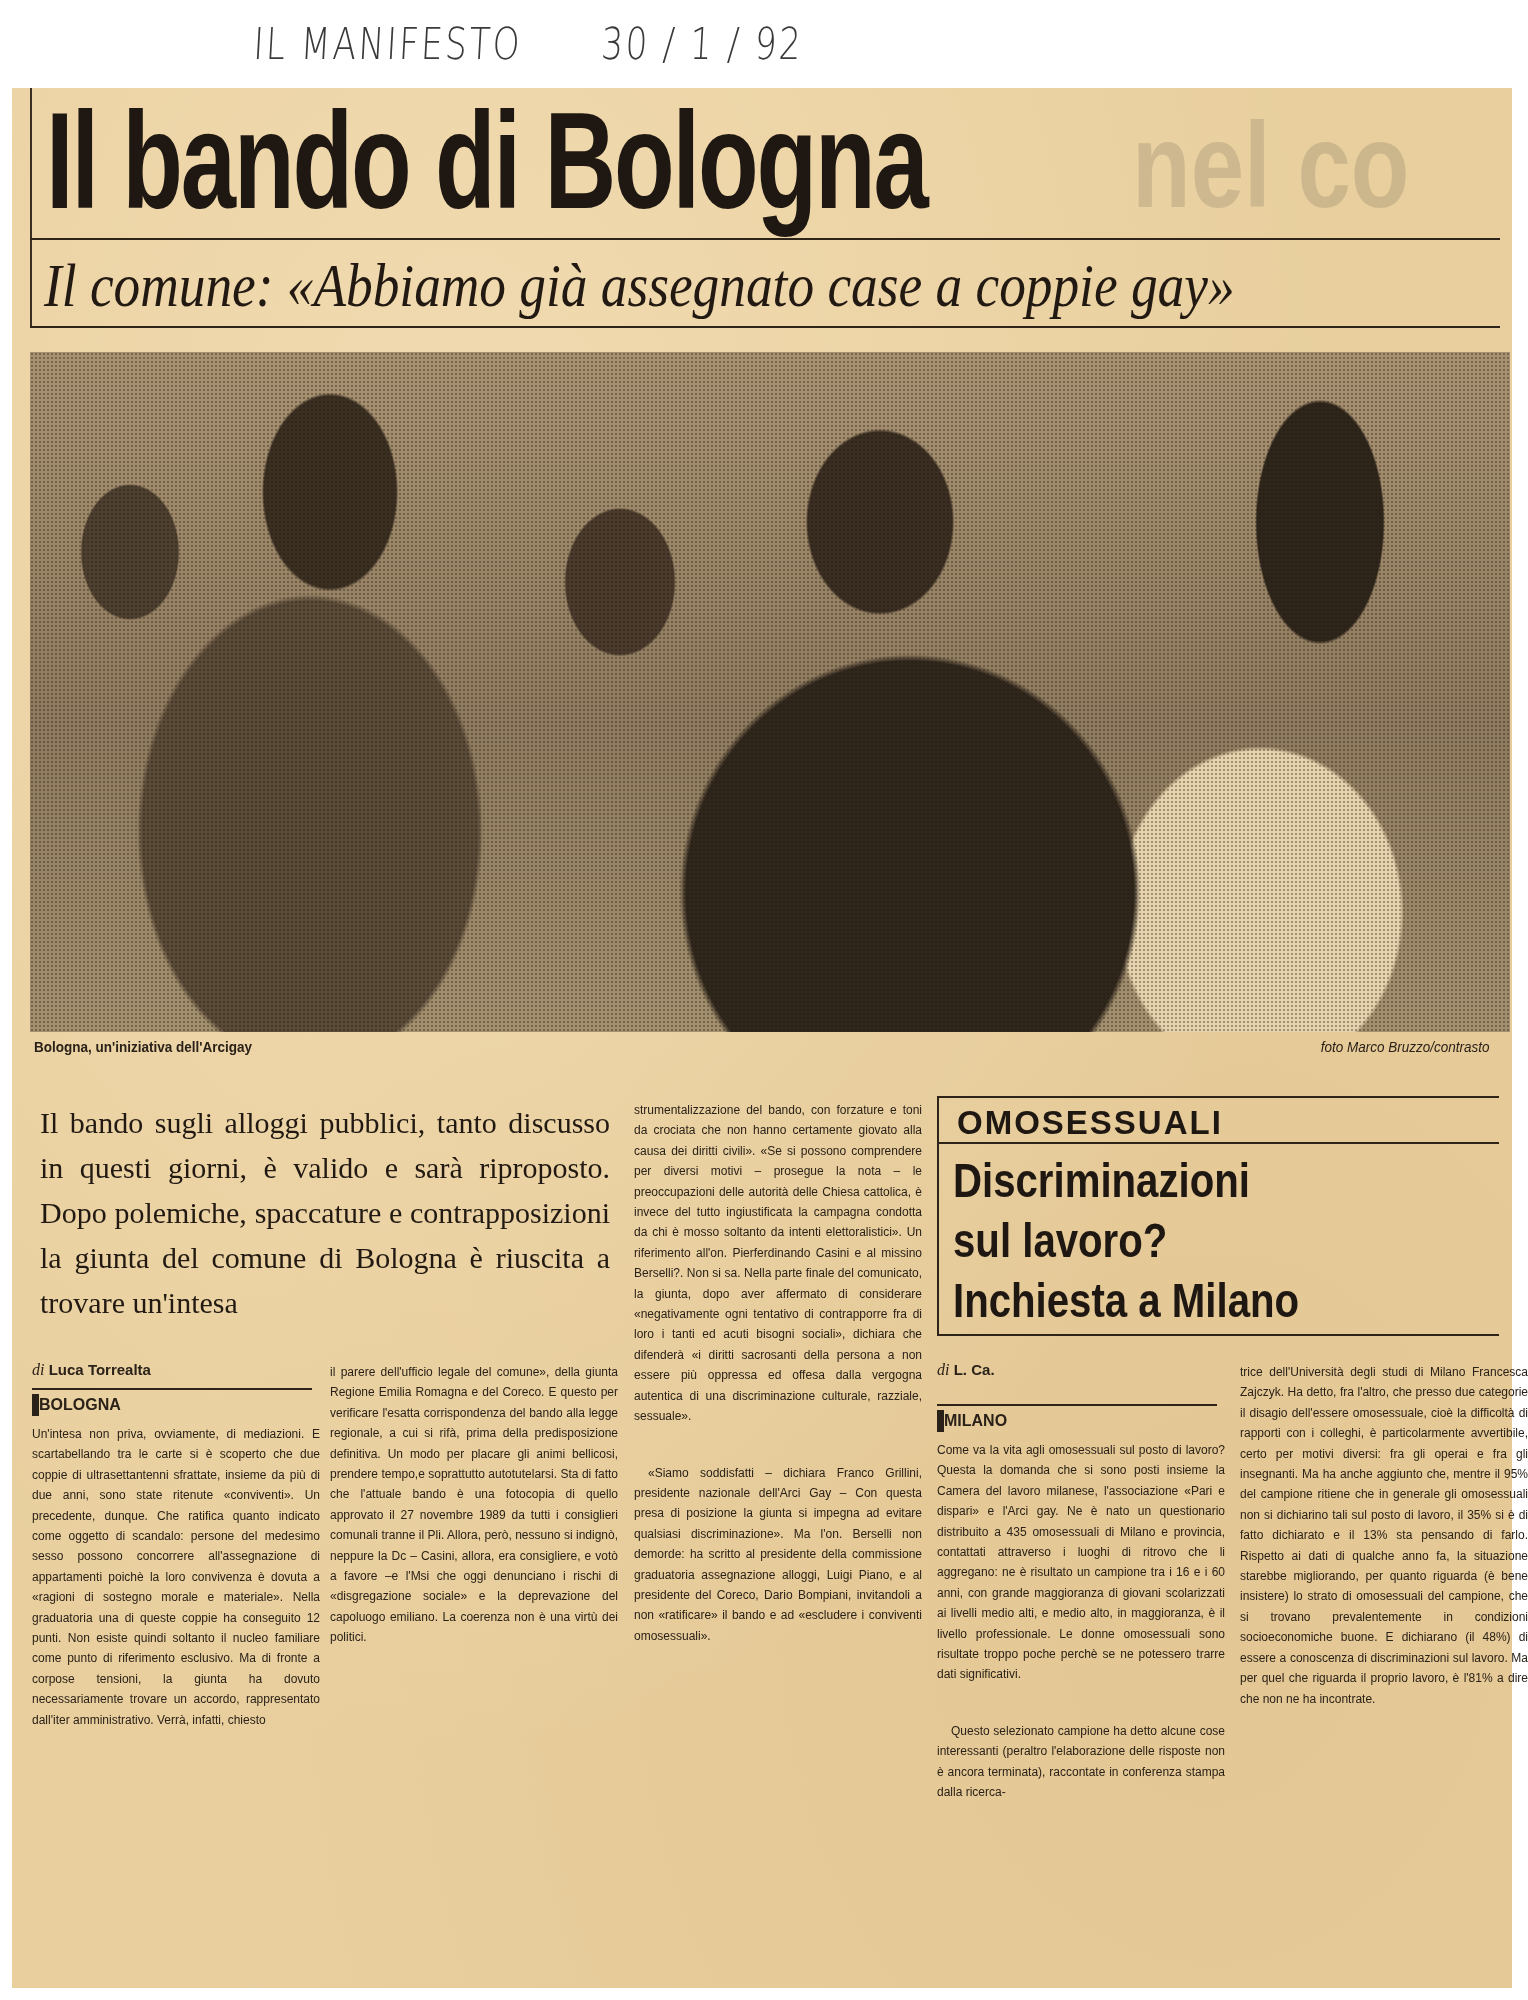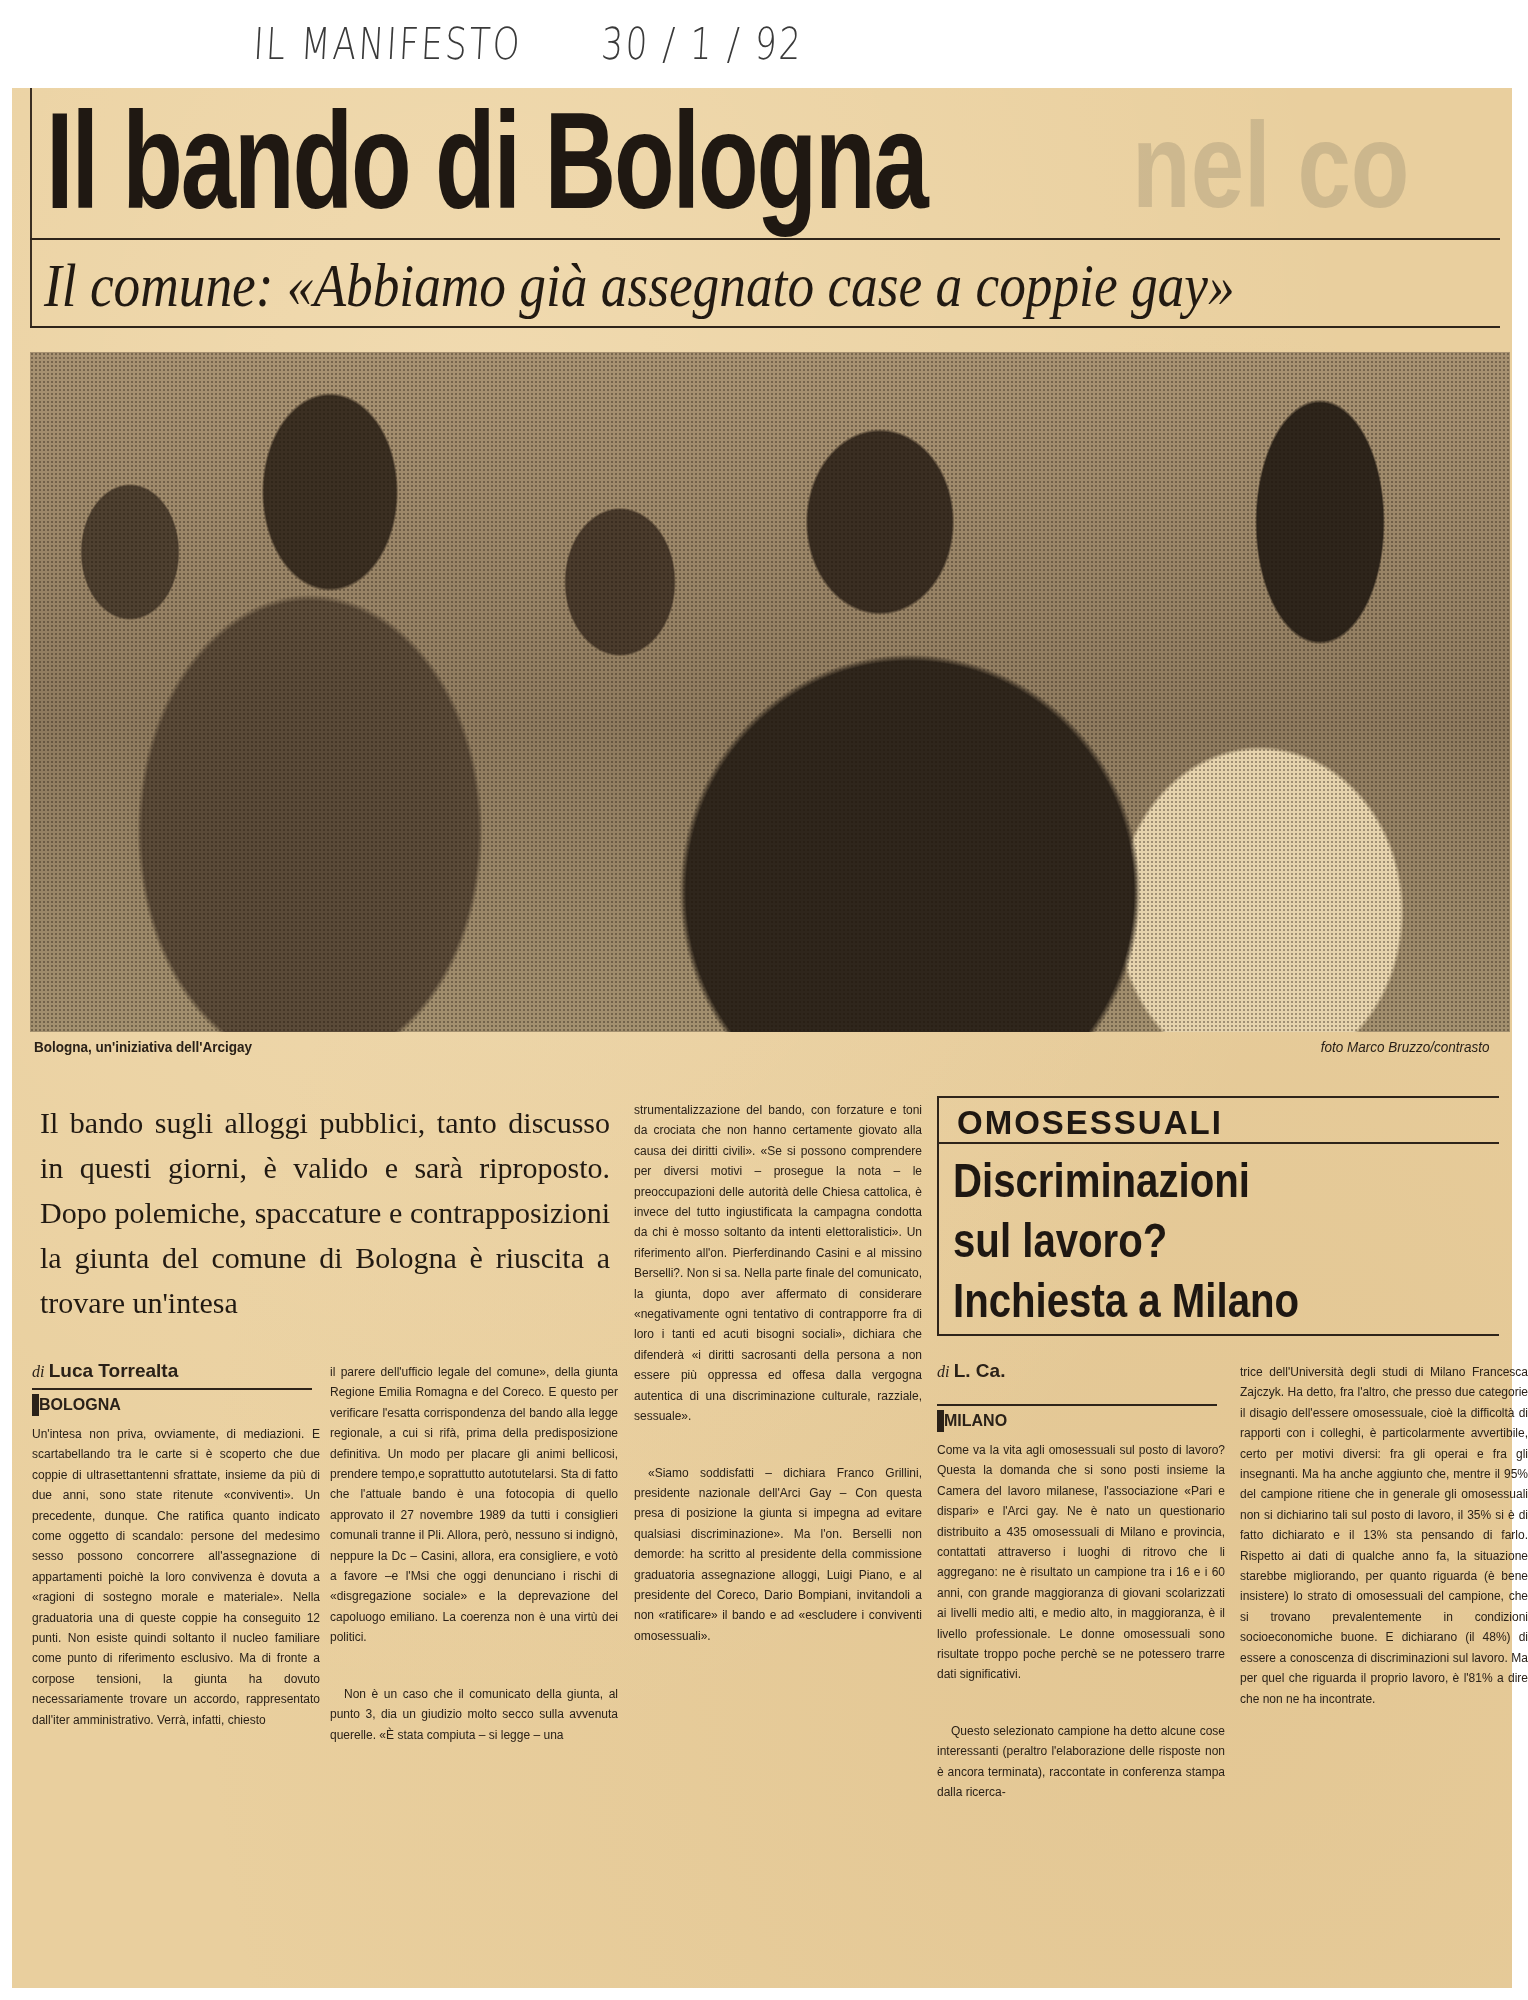--- a/index.html
+++ b/index.html
@@ -60,21 +60,21 @@
   .caption-right {
     position: absolute; right: 22px; top: 950px; font-family: "Liberation Sans", sans-serif; font-style: italic;
     font-size: 15px; color: #2a2118; transform: scaleX(0.9); transform-origin: right top;
   }
   .lead {
     position: absolute; left: 28px; top: 1012px; width: 570px; font-family: "Liberation Serif", serif;
     font-size: 30px; line-height: 45px; color: #221a12; text-align: justify;
   }
   .byline { position: absolute; font-size: 17px; white-space: nowrap; }
   .byline .di { font-family: "Liberation Serif", serif; font-style: italic; font-size: 16px; }
-  .byline .name { font-family: "Liberation Sans", sans-serif; font-weight: 700; font-size: 19px; }
+  .byline .name { font-family: "Liberation Sans", sans-serif; font-weight: 700; font-size: 15px; }
   .dateline-rule { position: absolute; height: 2px; background: #2e241a; }
   .dateline {
     position: absolute; font-family: "Liberation Sans", sans-serif; font-weight: 700; font-size: 16px;
     border-left: 7px solid #2a2118; line-height: 22px;
   }
   .col {
     position: absolute; width: 288px; font-family: Liberation Sans, sans-serif; font-size: 12px;
     line-height: 20.4px; text-align: justify; hyphens: manual; color: #2a2118;
   }
   .col p { margin: 0; }
@@ -119,21 +119,20 @@
     <span class="name">Luca Torrealta</span>
   </div>
   <div class="dateline-rule" style="left:20px; top:1300px; width:280px;"></div>
   <div class="dateline" style="left:20px; top:1306px;">BOLOGNA</div>
 
   <div class="col" style="left:20px; top:1336px;">
     <p>Un'intesa non priva, ovviamente, di mediazioni. E scartabellando tra le carte si è scoperto che due coppie di ultrasettantenni sfrattate, insieme da più di due anni, sono state ritenute «conviventi». Un precedente, dunque. Che ratifica quanto indicato come oggetto di scandalo: persone del medesimo sesso possono concorrere all'assegnazione di appartamenti poichè la loro convivenza è dovuta a «ragioni di sostegno morale e materiale». Nella graduatoria una di queste coppie ha conseguito 12 punti. Non esiste quindi soltanto il nucleo familiare come punto di riferimento esclusivo. Ma di fronte a corpose tensioni, la giunta ha dovuto necessariamente trovare un accordo, rappresentato dall'iter amministrativo. Verrà, infatti, chiesto</p>
   </div>
   <div class="col" style="left:318px; top:1274px;">
     <p>il parere dell'ufficio legale del comune», della giunta Regione Emilia Romagna e del Coreco. E questo per verificare l'esatta corrispondenza del bando alla legge regionale, a cui si rifà, prima della predisposizione definitiva. Un modo per placare gli animi bellicosi, prendere tempo,e soprattutto autotutelarsi. Sta di fatto che l'attuale bando è una fotocopia di quello approvato il 27 novembre 1989 da tutti i consiglieri comunali tranne il Pli. Allora, però, nessuno si indignò, neppure la Dc – Casini, allora, era consigliere, e votò a favore –e l'Msi che oggi denunciano i rischi di «disgregazione sociale» e la deprevazione del capoluogo emiliano. La coerenza non è una virtù dei politici.</p>
-    <p>Non è un caso che il comunicato della giunta, al punto 3, dia un giudizio molto secco sulla avvenuta querelle. «È stata compiuta – si legge – una</p>
   </div>
   <div class="col" style="left:622px; top:1012px;">
     <p>strumentalizzazione del bando, con forzature e toni da crociata che non hanno certamente giovato alla causa dei diritti civili». «Se si possono comprendere per diversi motivi – prosegue la nota – le preoccupazioni delle autorità delle Chiesa cattolica, è invece del tutto ingiustificata la campagna condotta da chi è mosso soltanto da intenti elettoralistici». Un riferimento all'on. Pierferdinando Casini e al missino Berselli?. Non si sa. Nella parte finale del comunicato, la giunta, dopo aver affermato di considerare «negativamente ogni tentativo di contrapporre fra di loro i tanti ed acuti bisogni sociali», dichiara che difenderà «i diritti sacrosanti della persona a non essere più oppressa ed offesa dalla vergogna autentica di una discriminazione culturale, razziale, sessuale».</p>
     <p>«Siamo soddisfatti – dichiara Franco Grillini, presidente nazionale dell'Arci Gay – Con questa presa di posizione la giunta si impegna ad evitare qualsiasi discriminazione». Ma l'on. Berselli non demorde: ha scritto al presidente della commissione graduatoria assegnazione alloggi, Luigi Piano, e al presidente del Coreco, Dario Bompiani, invitandoli a non «ratificare» il bando e ad «escludere i conviventi omosessuali».</p>
   </div>
 
   <div class="box">
     <div class="kicker">OMOSESSUALI</div>
     <div class="box-rule"></div>
     <div class="box-head">

